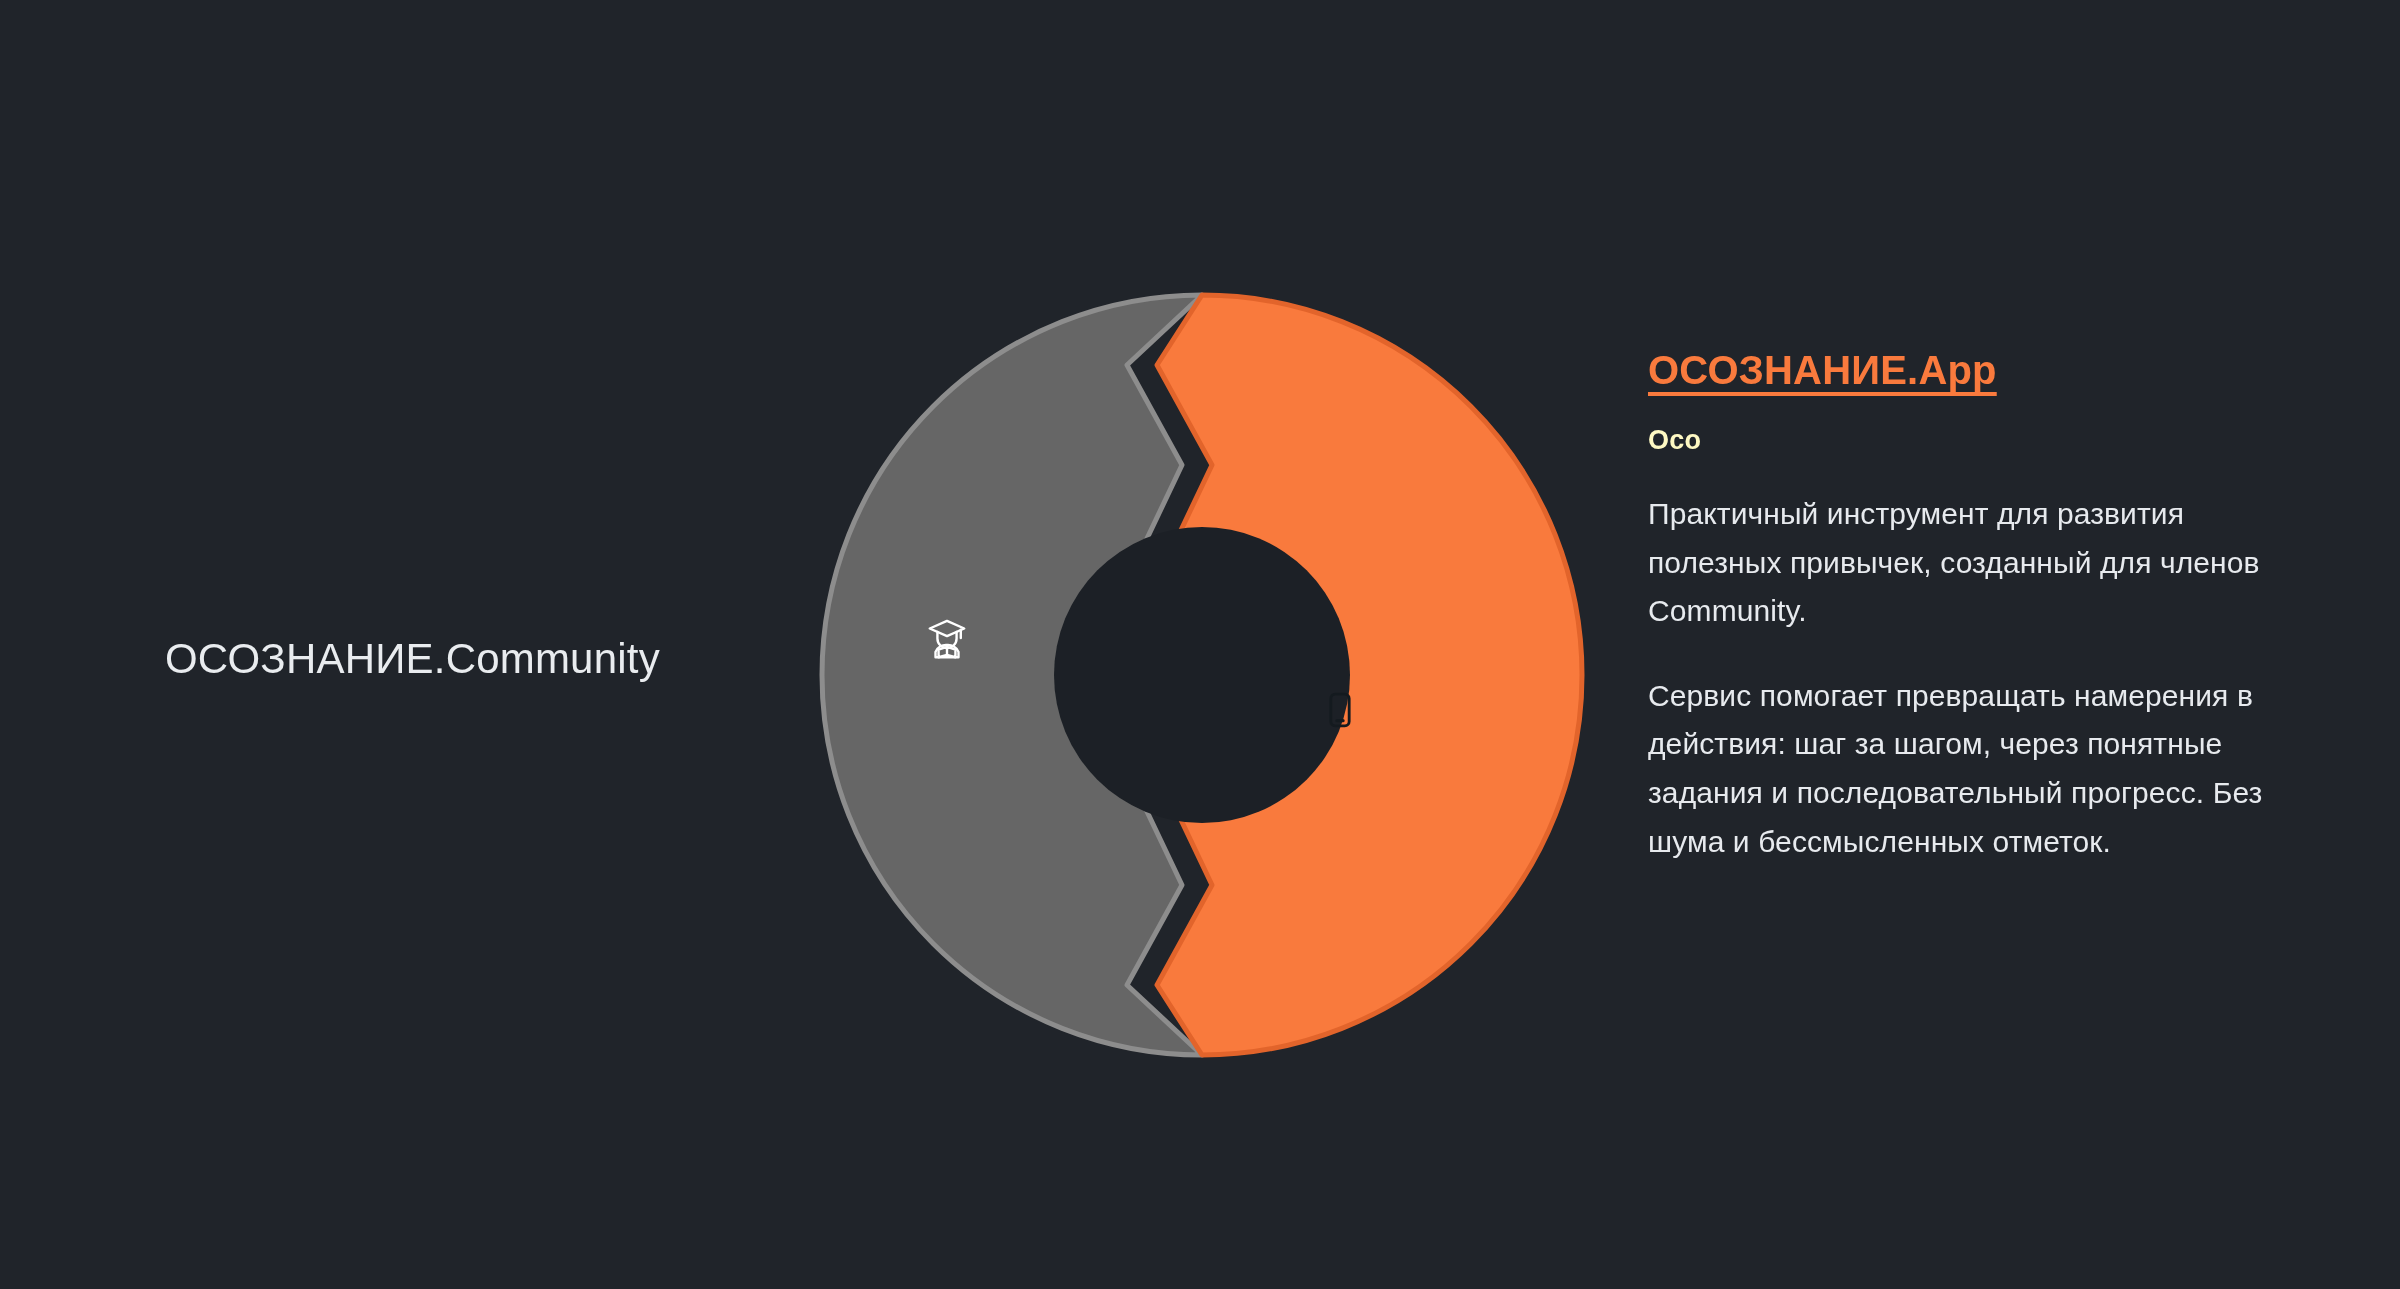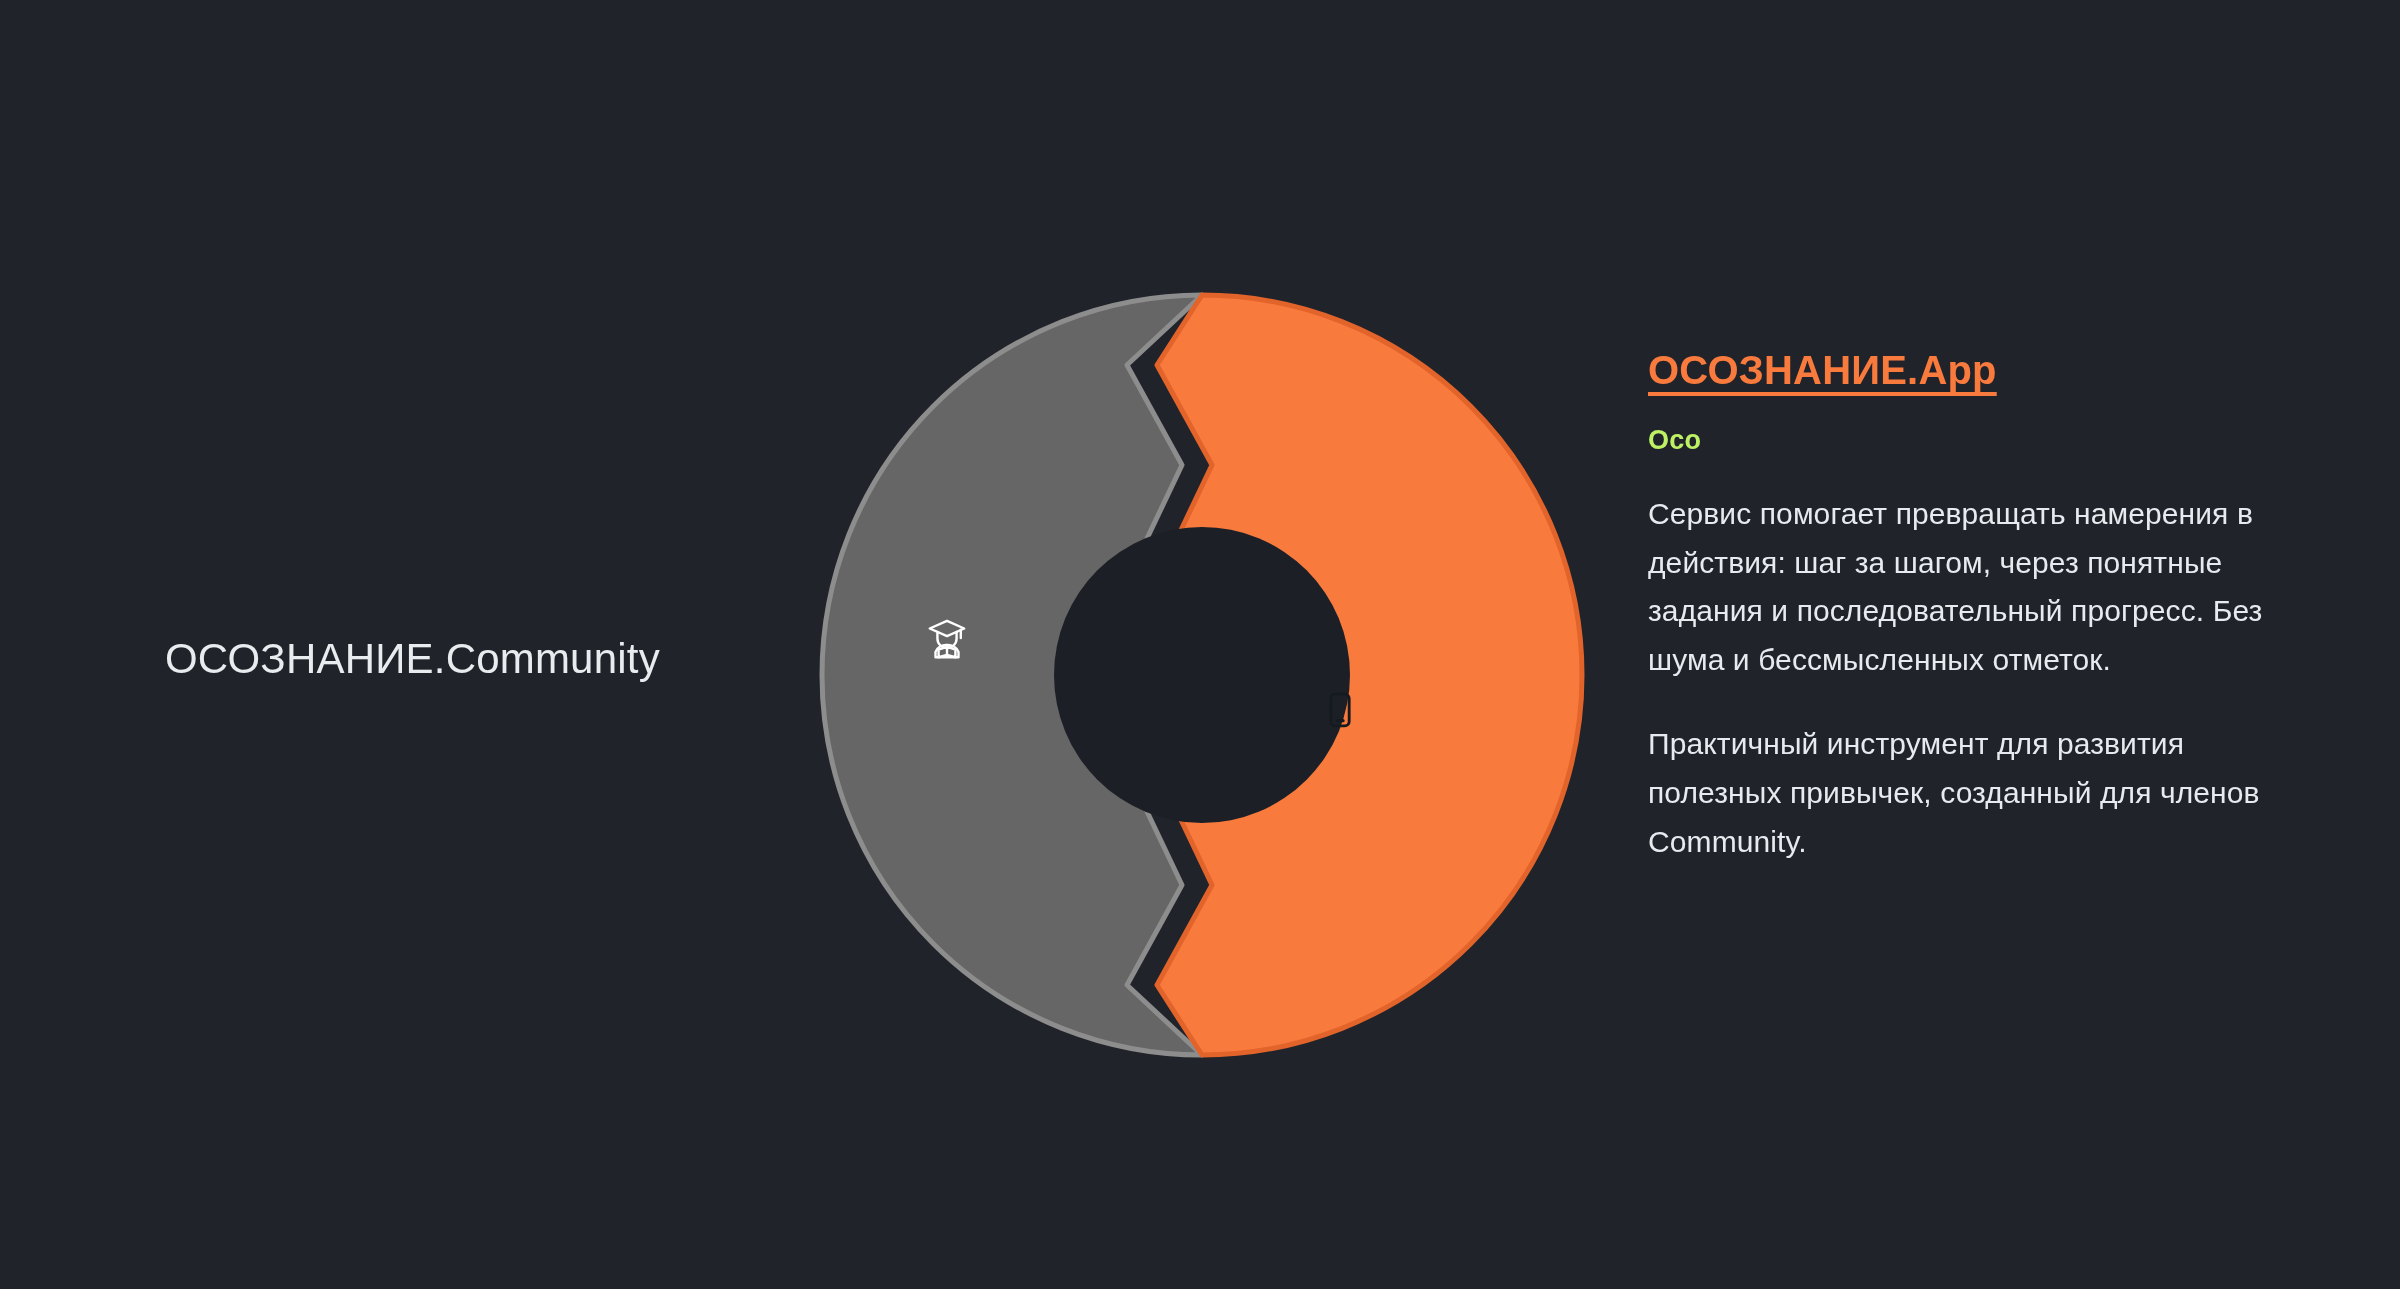--- a/index.html
+++ b/index.html
@@ -69,21 +69,21 @@
     letter-spacing: 0.2px;
     text-decoration: underline;
     text-underline-offset: 8px;
     text-decoration-thickness: 4px;
     display: inline-block;
     margin: 0 0 32px 0;
     cursor: pointer;
   }
 
   .panel-subtitle {
-    color: #bef264;
+    color: #fef9c3;
     font-size: 27px;
     font-weight: 700;
     letter-spacing: 0.2px;
     margin: 0 0 34px 0;
   }
 
   .panel-para {
     color: #e7eaee;
     font-size: 30px;
     font-weight: 400;
@@ -153,18 +153,18 @@
         <line x1="10.2" y1="18.4" x2="13.8" y2="18.4" stroke-width="2"></line>
       </svg>
     </span>
   </div>
 
   <div class="right-panel">
     <a class="panel-title" href="#">ОСОЗНАНИЕ.App</a>
 
     <div class="panel-subtitle">Осо</div>
 
+    <p class="panel-para">Практичный инструмент для развития полезных привычек, созданный для членов Community.</p>
+
     <p class="panel-para">Сервис помогает превращать намерения в действия: шаг за шагом, через понятные задания и последовательный прогресс. Без шума и бессмысленных отметок.</p>
-
-    <p class="panel-para">Практичный инструмент для развития полезных привычек, созданный для членов Community.</p>
   </div>
 
 </div>
 
 </body></html>

